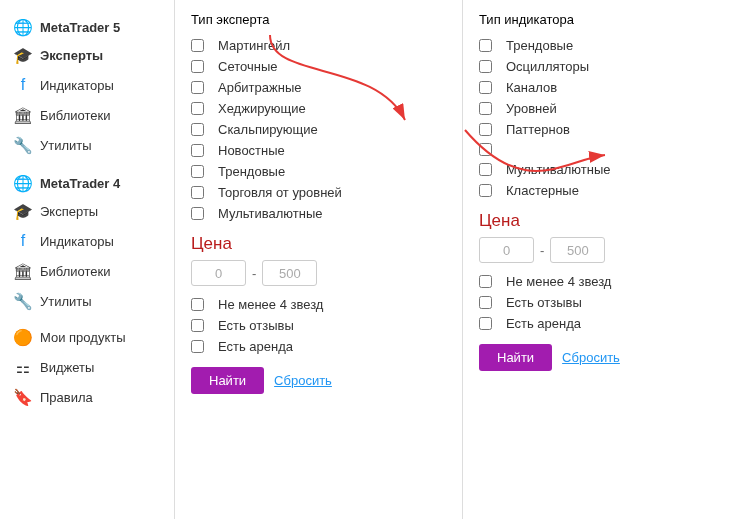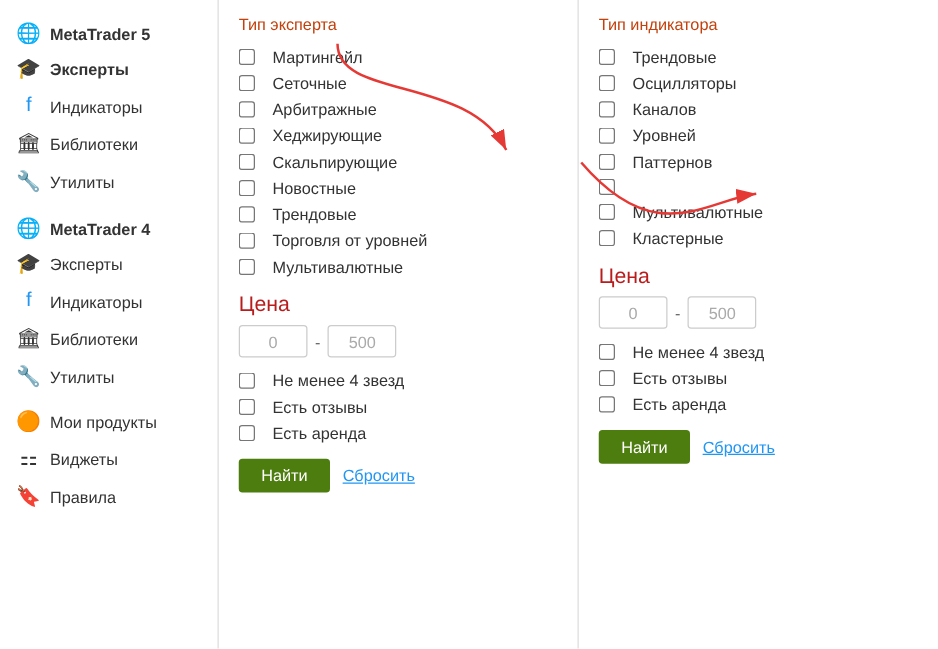--- a/index.html
+++ b/index.html
@@ -51,21 +51,21 @@
     
     .filter-col {
       flex: 1;
       padding: 12px 16px;
       border-right: 1px solid #ddd;
       overflow-y: auto;
     }
     .filter-col:last-child { border-right: none; }
     .filter-title {
       font-size: 13px;
-      color: #c2410c;
+      color: #000000;
       margin-bottom: 8px;
       font-weight: normal;
     }
     .checkbox-item {
       display: flex;
       align-items: center;
       gap: 14px;
       padding: 3px 0;
       font-size: 13px;
     }
@@ -103,21 +103,21 @@
     .extra-options {
       margin-top: 6px;
     }
     .find-row {
       display: flex;
       align-items: center;
       gap: 10px;
       margin-top: 10px;
     }
     .btn-find {
-      background: #4d7c0f;
+      background: #a21caf;
       color: #fff;
       border: none;
       border-radius: 3px;
       padding: 6px 18px;
       font-size: 13px;
       cursor: pointer;
     }
     .btn-reset {
       background: none;
       border: none;

